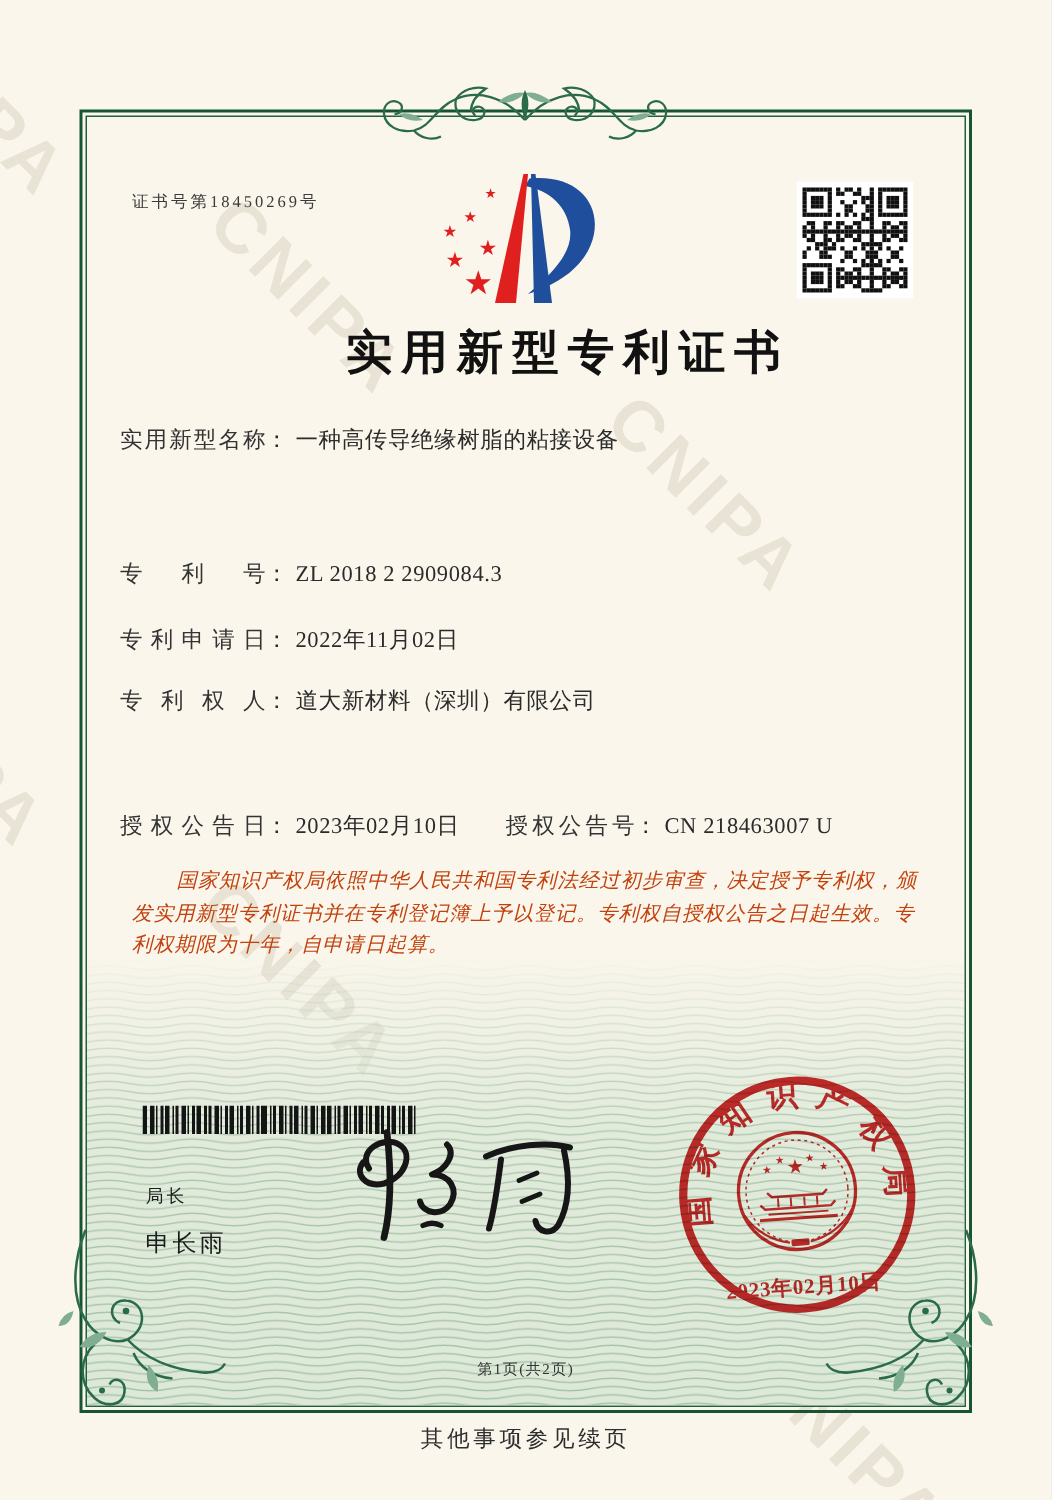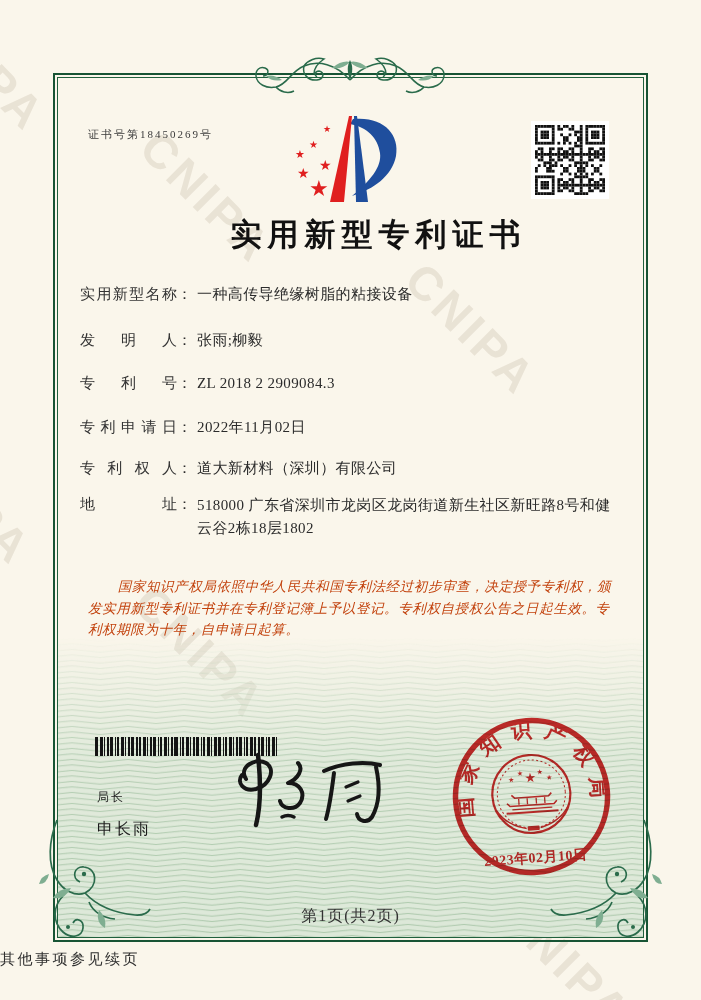--- a/index.html
+++ b/index.html
@@ -36,23 +36,23 @@
   .paras{position:absolute;left:88px;top:576px;width:527px;font-size:13.5px;line-height:21.5px;
          font-style:italic;color:#c2410c;z-index:3;}
   .paras p{margin:0 0 1px 0;text-indent:2.2em;letter-spacing:.6px;}
   .barcode{position:absolute;left:95px;top:737px;z-index:3;}
   .sign-role{position:absolute;left:97px;top:789px;font-size:12px;letter-spacing:2px;
              font-family:"Liberation Sans","DejaVu Sans",sans-serif;color:#1c1c1c;z-index:3;}
   .sign-name{position:absolute;left:97px;top:819px;font-size:16px;letter-spacing:2px;
              font-family:"Liberation Sans","DejaVu Sans",sans-serif;color:#1c1c1c;z-index:3;text-align:right;}
   .signature{position:absolute;left:212px;top:749px;z-index:3;}
   .seal{position:absolute;left:449px;top:714px;z-index:4;transform:rotate(-4deg);opacity:.94;mix-blend-mode:multiply;}
-  .pagination{position:absolute;left:53px;top:906px;width:595px;text-align:center;font-size:16px;
+  .pagination{position:absolute;left:53px;top:906px;width:595px;text-align:center;font-size:10px;
               letter-spacing:1px;color:#333;z-index:3;}
-  .cont-note{position:absolute;left:0;top:950px;width:701px;font-size:15px;
+  .cont-note{position:absolute;left:0;top:950px;width:701px;text-align:center;font-size:15px;
              letter-spacing:2.5px;color:#2e2e2e;z-index:3;}
   svg text.star{font-family:"DejaVu Sans",sans-serif;}
   svg text.sealtxt{font-family:"Liberation Serif","DejaVu Serif",serif;}
 </style>
 </head>
 <body>
 
 <div class="page">
 
   <span class="wm" style="left:-58px;top:-12px">CNIPA</span>
@@ -463,34 +463,34 @@
       <rect x="15.2" y="71.19999999999999" width="2.8" height="2.8" fill="#101010"></rect>
       <rect x="18" y="71.19999999999999" width="2.8" height="2.8" fill="#101010"></rect>
       <rect x="20.799999999999997" y="71.19999999999999" width="2.8" height="2.8" fill="#101010"></rect>
     </svg>
 
   <div class="title">实用新型专利证书</div>
 
   <div class="frow" id="row-name">
     <span class="flabel">实用新型名称</span><span class="fcolon">：</span><span class="fval">一种高传导绝缘树脂的粘接设备</span>
   </div>
-  <div class="frow" id="row-inventor">
-    <span class="flabel">发明人</span><span class="fcolon">：</span><span class="fval">张雨;柳毅</span>
-  </div>
   <div class="frow" id="row-patno">
     <span class="flabel">专利号</span><span class="fcolon">：</span><span class="fval">ZL 2018 2 2909084.3</span>
   </div>
   <div class="frow" id="row-filing">
     <span class="flabel">专利申请日</span><span class="fcolon">：</span><span class="fval">2022年11月02日</span>
   </div>
   <div class="frow" id="row-patentee">
     <span class="flabel">专利权人</span><span class="fcolon">：</span><span class="fval">道大新材料（深圳）有限公司</span>
   </div>
-  <div class="frow" id="row-addr">
-    <span class="flabel">地址</span><span class="fcolon">：</span><span class="fval">518000 广东省深圳市龙岗区龙岗街道新生社区新旺路8号和健云谷2栋18层1802</span>
+  <div class="frow" id="row-grant">
+    <span class="flabel">授权公告日</span><span class="fcolon">：</span><span class="fval">2023年02月10日</span>
+    <span class="group2">
+      <span class="flabel">授权公告号</span><span class="fcolon">：</span><span class="fval">CN 218463007 U</span>
+    </span>
   </div>
 
   <div class="paras">
     <p>国家知识产权局依照中华人民共和国专利法经过初步审查，决定授予专利权，颁发实用新型专利证书并在专利登记簿上予以登记。专利权自授权公告之日起生效。专利权期限为十年，自申请日起算。</p>
   </div>
 
   <svg class="barcode" id="barcode-svg" width="185" height="19">
       <rect x="0" y="0" width="3" height="19" fill="#141414"></rect>
       <rect x="5" y="0" width="3" height="19" fill="#141414"></rect>
       <rect x="9" y="0" width="1" height="19" fill="#141414"></rect>

